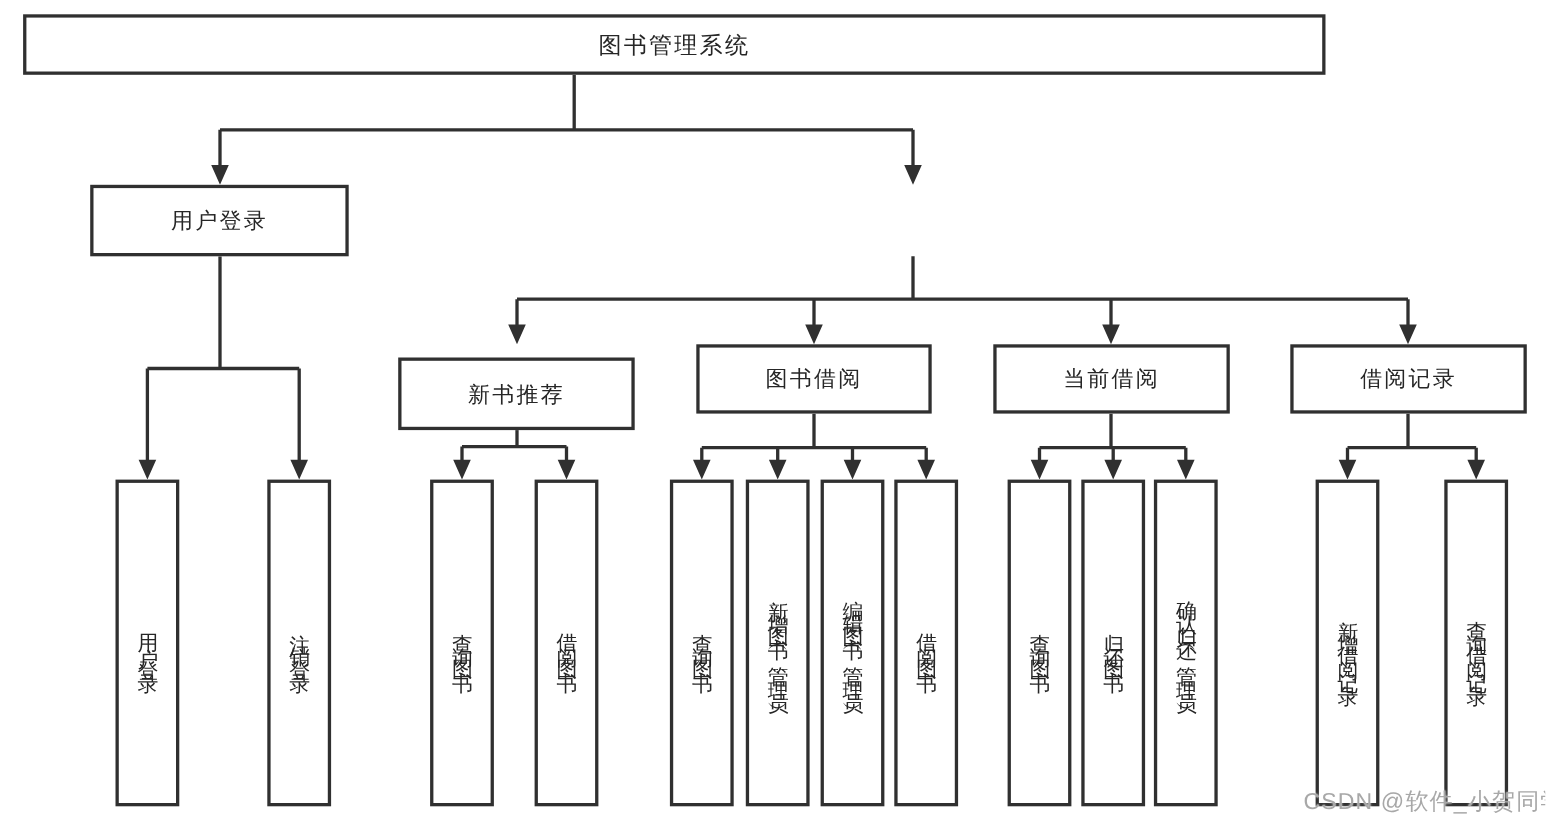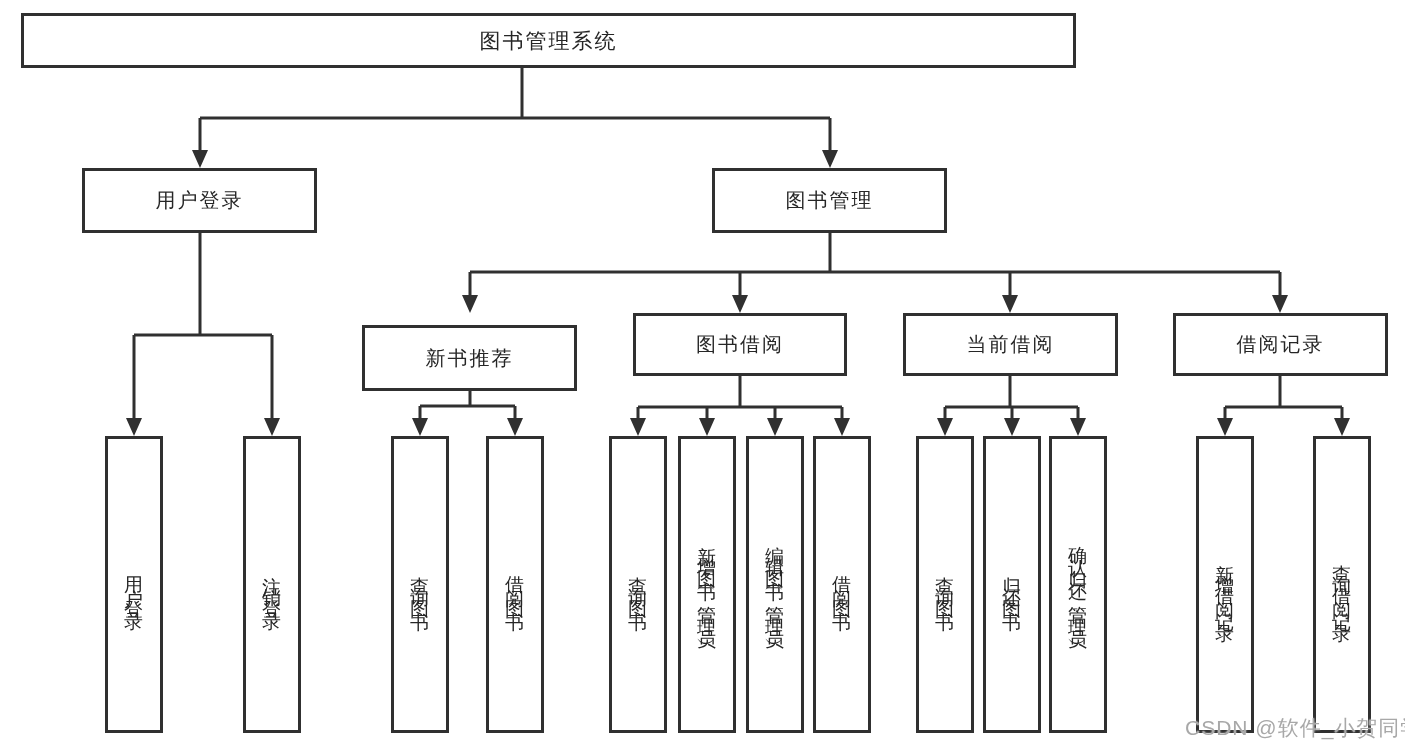--- a/index.html
+++ b/index.html
@@ -73,29 +73,26 @@
          M462,295 L478,295 L470,313 Z  M732,295 L748,295 L740,313 Z
          M1002,295 L1018,295 L1010,313 Z  M1272,295 L1288,295 L1280,313 Z
          M412,418 L428,418 L420,436 Z  M507,418 L523,418 L515,436 Z
          M630,418 L646,418 L638,436 Z  M699,418 L715,418 L707,436 Z
          M767,418 L783,418 L775,436 Z  M834,418 L850,418 L842,436 Z
          M937,418 L953,418 L945,436 Z  M1004,418 L1020,418 L1012,436 Z
          M1070,418 L1086,418 L1078,436 Z
          M1217,418 L1233,418 L1225,436 Z  M1334,418 L1350,418 L1342,436 Z"></path>
   </svg>
 
-  <div class="box root" style="left:21px;top:13px;width:1055px;height:55px">
+  <div class="box root" style="left:21px;top:13px;width:1184px;height:55px">
     <span class="hlabel">图书管理系统</span>
   </div>
 
   <div class="box" style="left:82px;top:168px;width:235px;height:65px">
     <span class="hlabel">用户登录</span>
-  </div>
-  <div class="box" style="left:712px;top:168px;width:235px;height:65px">
-    <span class="hlabel">图书管理</span>
   </div>
 
   <div class="box" style="left:362px;top:325px;width:215px;height:66px">
     <span class="hlabel">新书推荐</span>
   </div>
   <div class="box" style="left:633px;top:313px;width:214px;height:63px">
     <span class="hlabel">图书借阅</span>
   </div>
   <div class="box" style="left:1173px;top:313px;width:215px;height:63px">
     <span class="hlabel">借阅记录</span>

